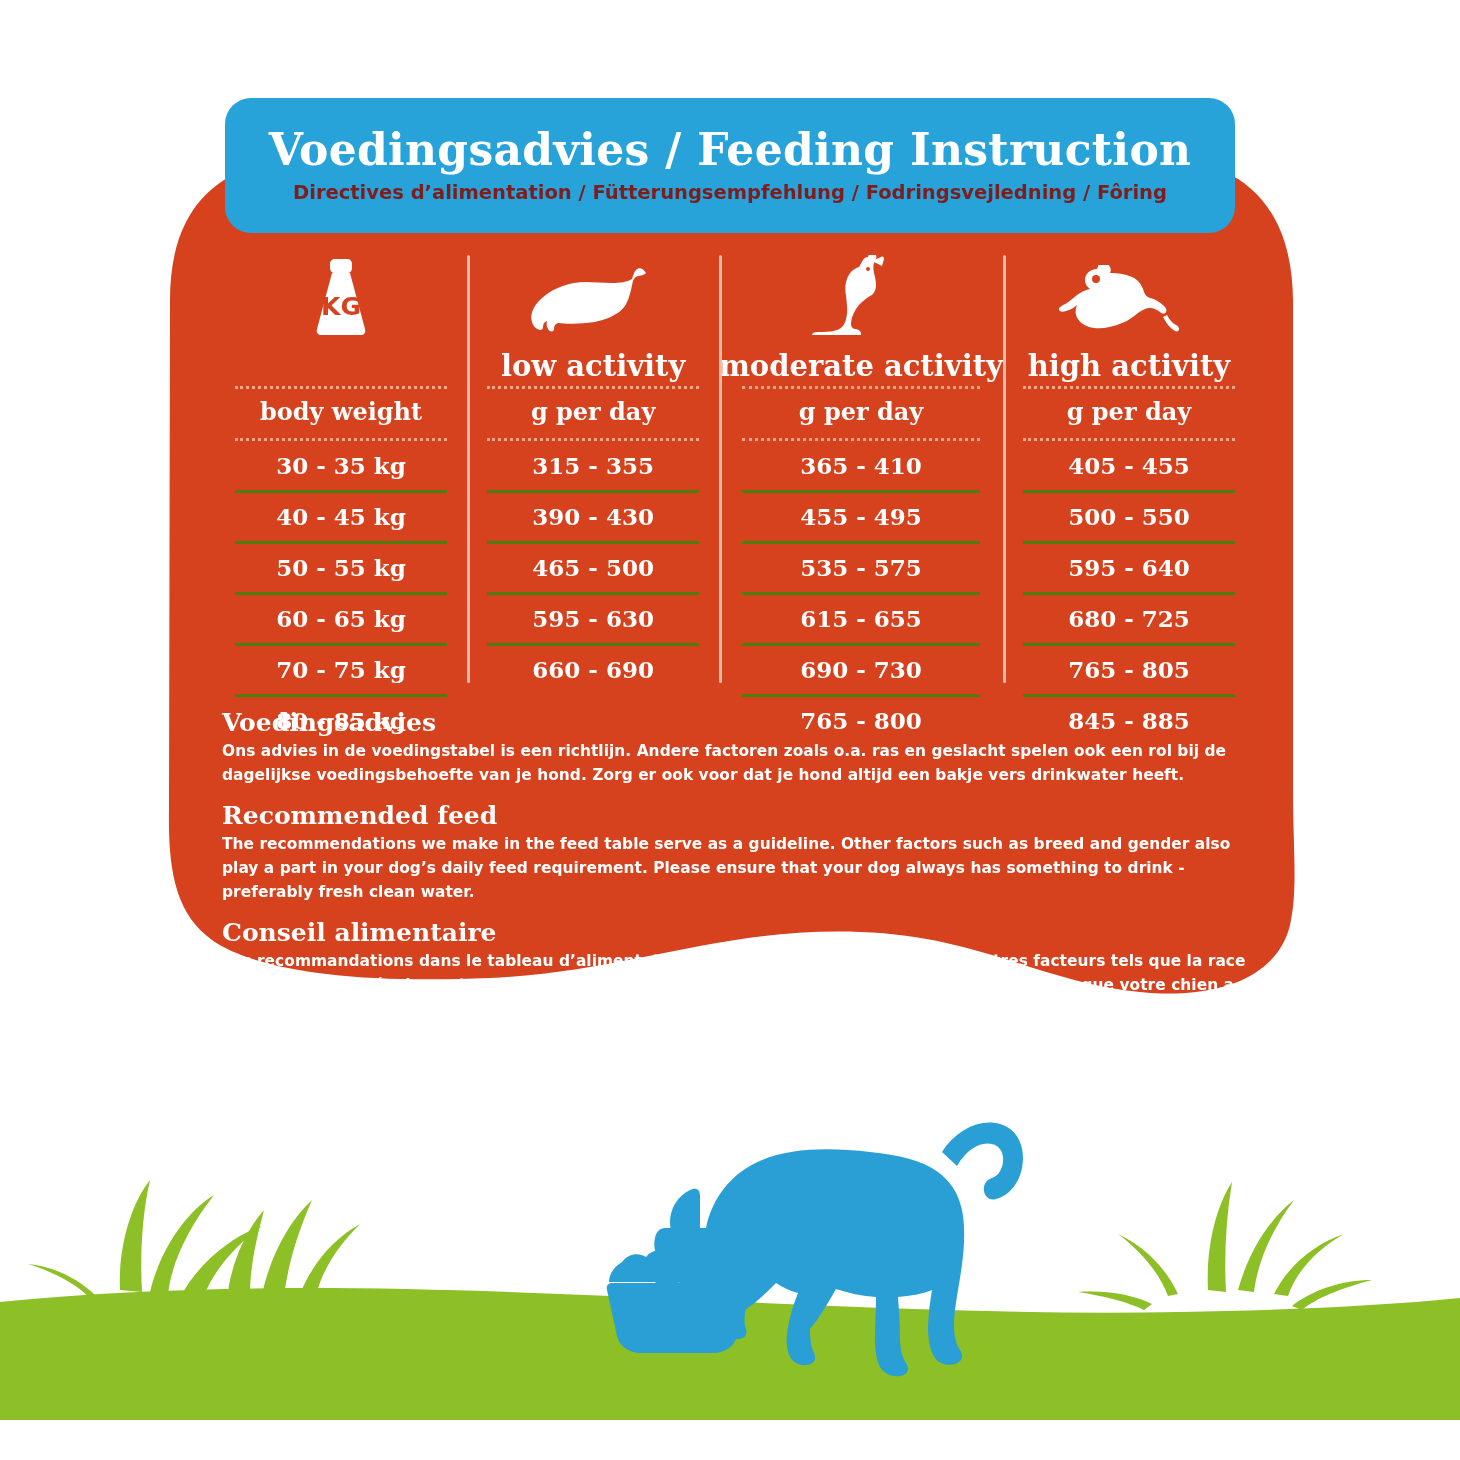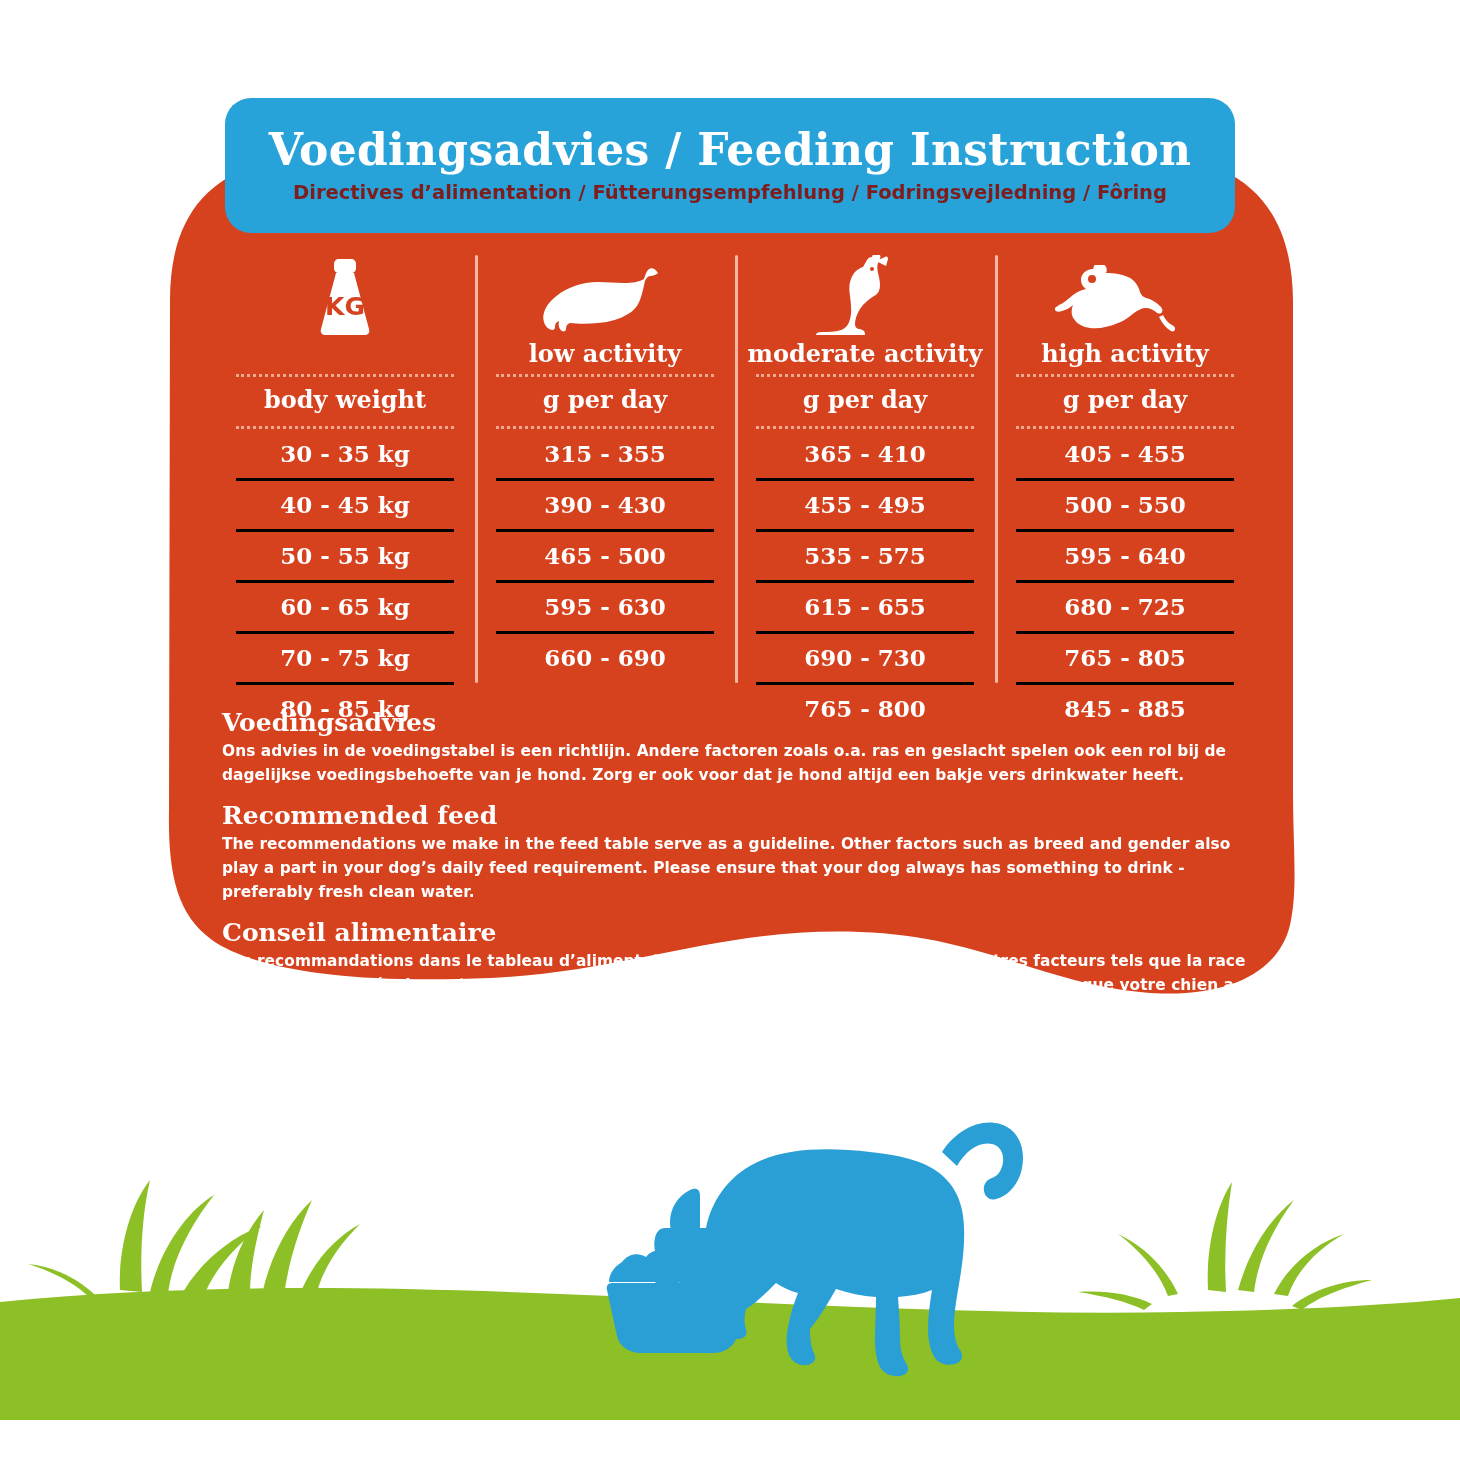--- a/index.html
+++ b/index.html
@@ -40,36 +40,36 @@
   .col + .col::before{
     content:"";position:absolute;left:0;top:0;bottom:-8px;width:3px;
     background:#f3b9a4;border-radius:2px;
   }
   .col-inner{width:84%;display:flex;flex-direction:column;align-items:center;}
 
   .icon-slot{height:80px;display:flex;align-items:flex-end;justify-content:center;}
   .icon-slot svg{display:block;}
 
   .act-label{
-    color:#ffffff;font-size:24px;font-weight:bold;margin-top:4px;height:30px;
+    color:#ffffff;font-size:29px;font-weight:bold;margin-top:16px;height:30px;
     line-height:30px;white-space:nowrap;
     font-family:"DejaVu Serif","Liberation Serif",serif;
   }
   .dash{
     width:100%;height:0;border-top:3px dotted #f0a88e;margin:5px 0 0 0;
   }
   .unit{
     color:#ffffff;font-size:24px;font-weight:bold;white-space:nowrap;
     padding:8px 0 7px 0;
     font-family:"DejaVu Serif","Liberation Serif",serif;
   }
   .cell{
     color:#ffffff;font-size:23px;font-weight:bold;white-space:nowrap;
     width:100%;text-align:center;padding:10.5px 0;
-    border-top:3px solid #000000;
+    border-top:3px solid #4d7c0f;
     font-family:"DejaVu Serif","Liberation Serif",serif;
   }
   .cell.first{border-top:none;padding-top:11px;}
 
   
   #texts{position:absolute;left:222px;top:671px;width:1030px;z-index:4;margin-top:37px;}
   .t-head{
     color:#ffffff;font-size:25px;font-weight:bold;margin:0 0 2px 0;
     font-family:"DejaVu Serif","Liberation Serif",serif;
   }

